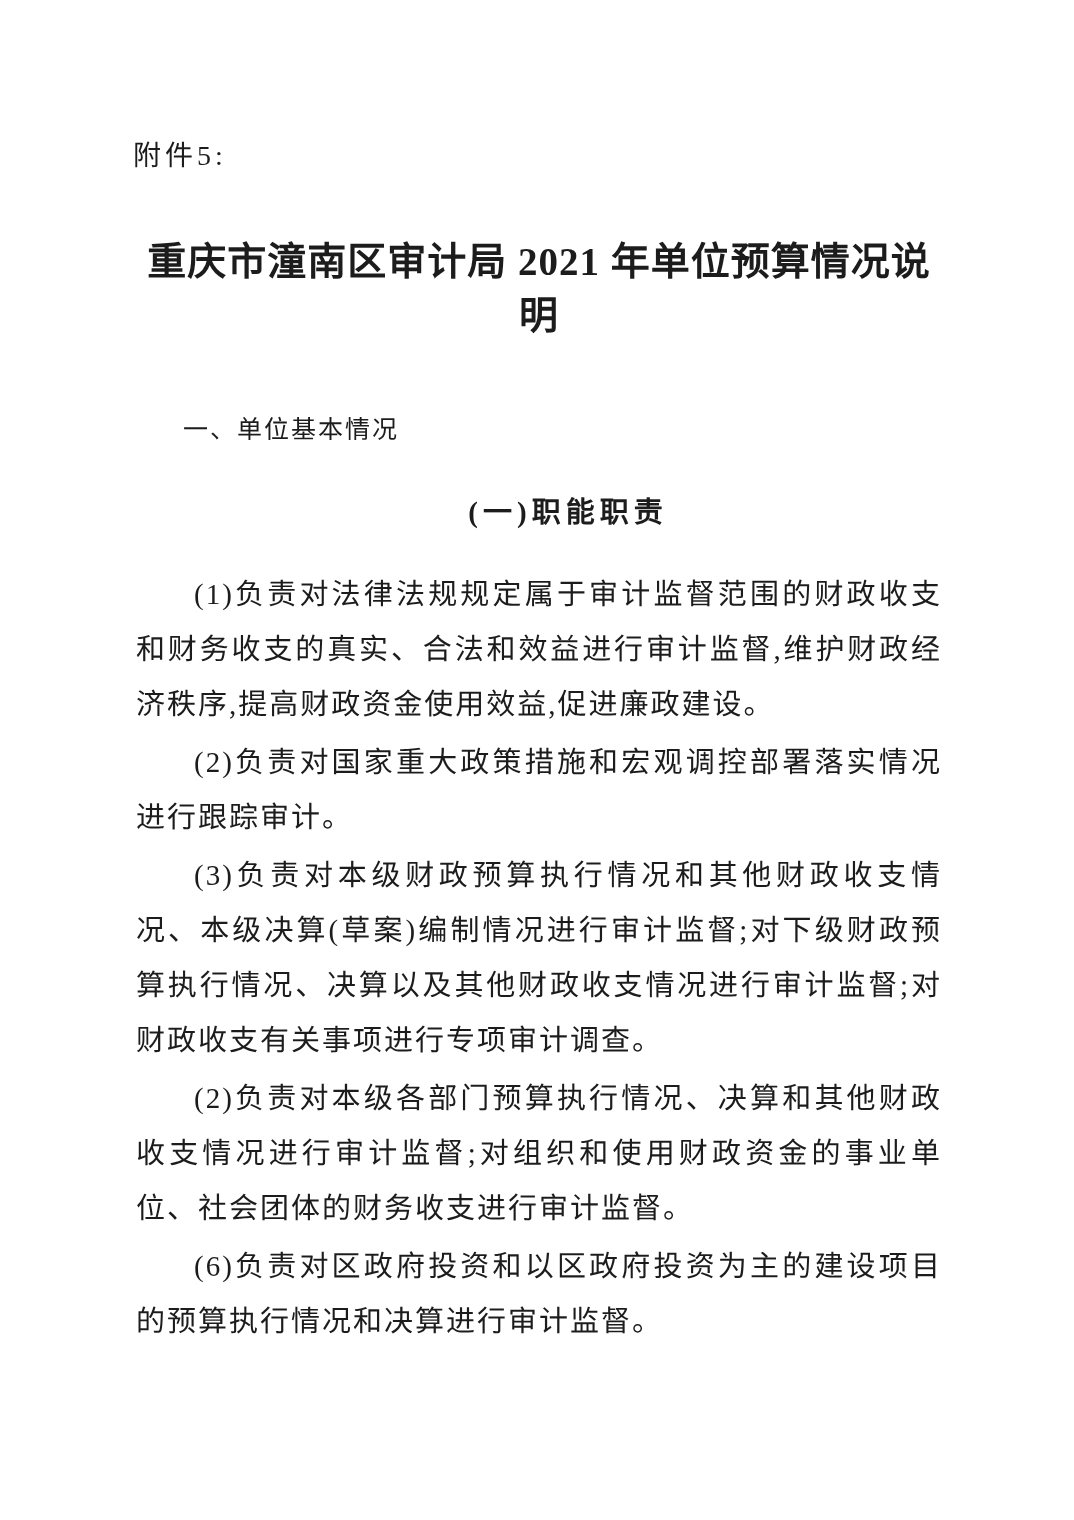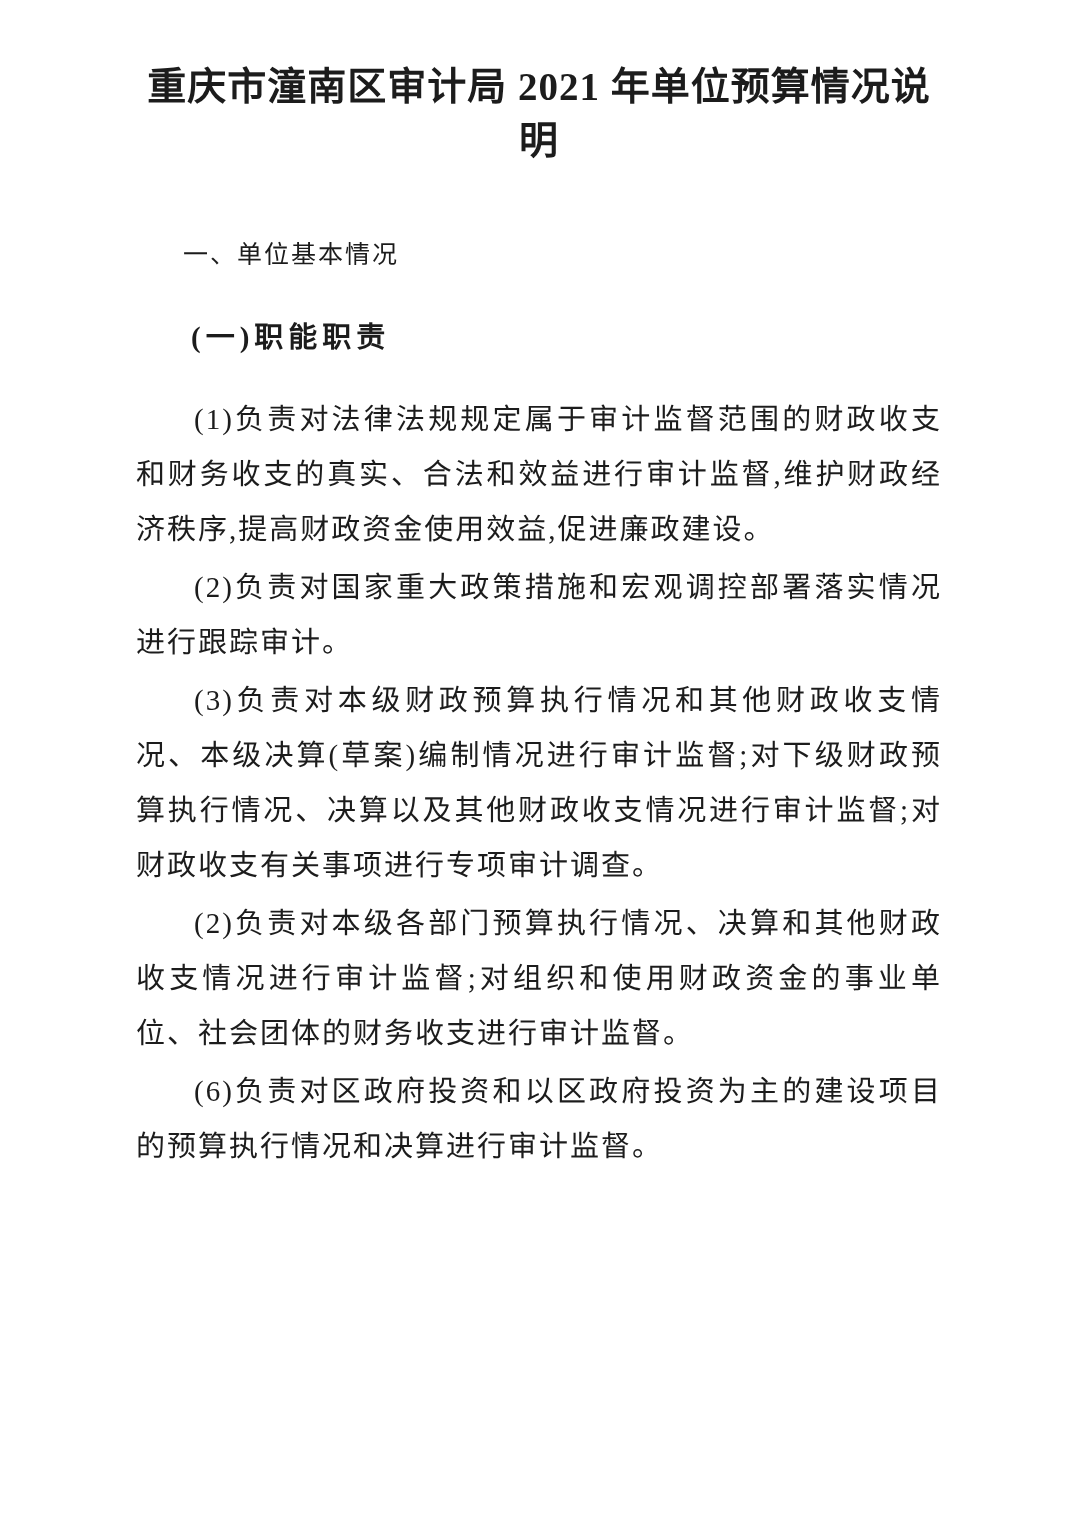--- a/index.html
+++ b/index.html
@@ -43,35 +43,37 @@
     text-indent: 2em;
     letter-spacing: 2px;
     font-family: "Liberation Sans", "DejaVu Sans", sans-serif;
   }
   .subsection-heading {
     font-size: 29px;
     line-height: 52px;
     text-indent: 2em;
     letter-spacing: 5px;
     font-family: "Liberation Serif", "DejaVu Serif", serif;
+    text-align: center;
   }
   .body-paragraph {
     margin: 3px;
     font-size: 29px;
     line-height: 55px;
     text-align: justify;
     text-indent: 2em;
     letter-spacing: 2px;
     font-family: "Liberation Serif", "DejaVu Serif", serif;
   }
 </style>
 </head>
 <body>
 
 <div class="page">
+  <div class="attachment-label">附件5:</div>
 
   <h1 class="doc-title">重庆市潼南区审计局 2021 年单位预算情况说明</h1>
 
   <h2 class="section-heading">一、单位基本情况</h2>
 
   <h3 class="subsection-heading">(一)职能职责</h3>
 
   <p class="body-paragraph">(1)负责对法律法规规定属于审计监督范围的财政收支和财务收支的真实、合法和效益进行审计监督,维护财政经济秩序,提高财政资金使用效益,促进廉政建设。</p>
 
   <p class="body-paragraph">(2)负责对国家重大政策措施和宏观调控部署落实情况进行跟踪审计。</p>

